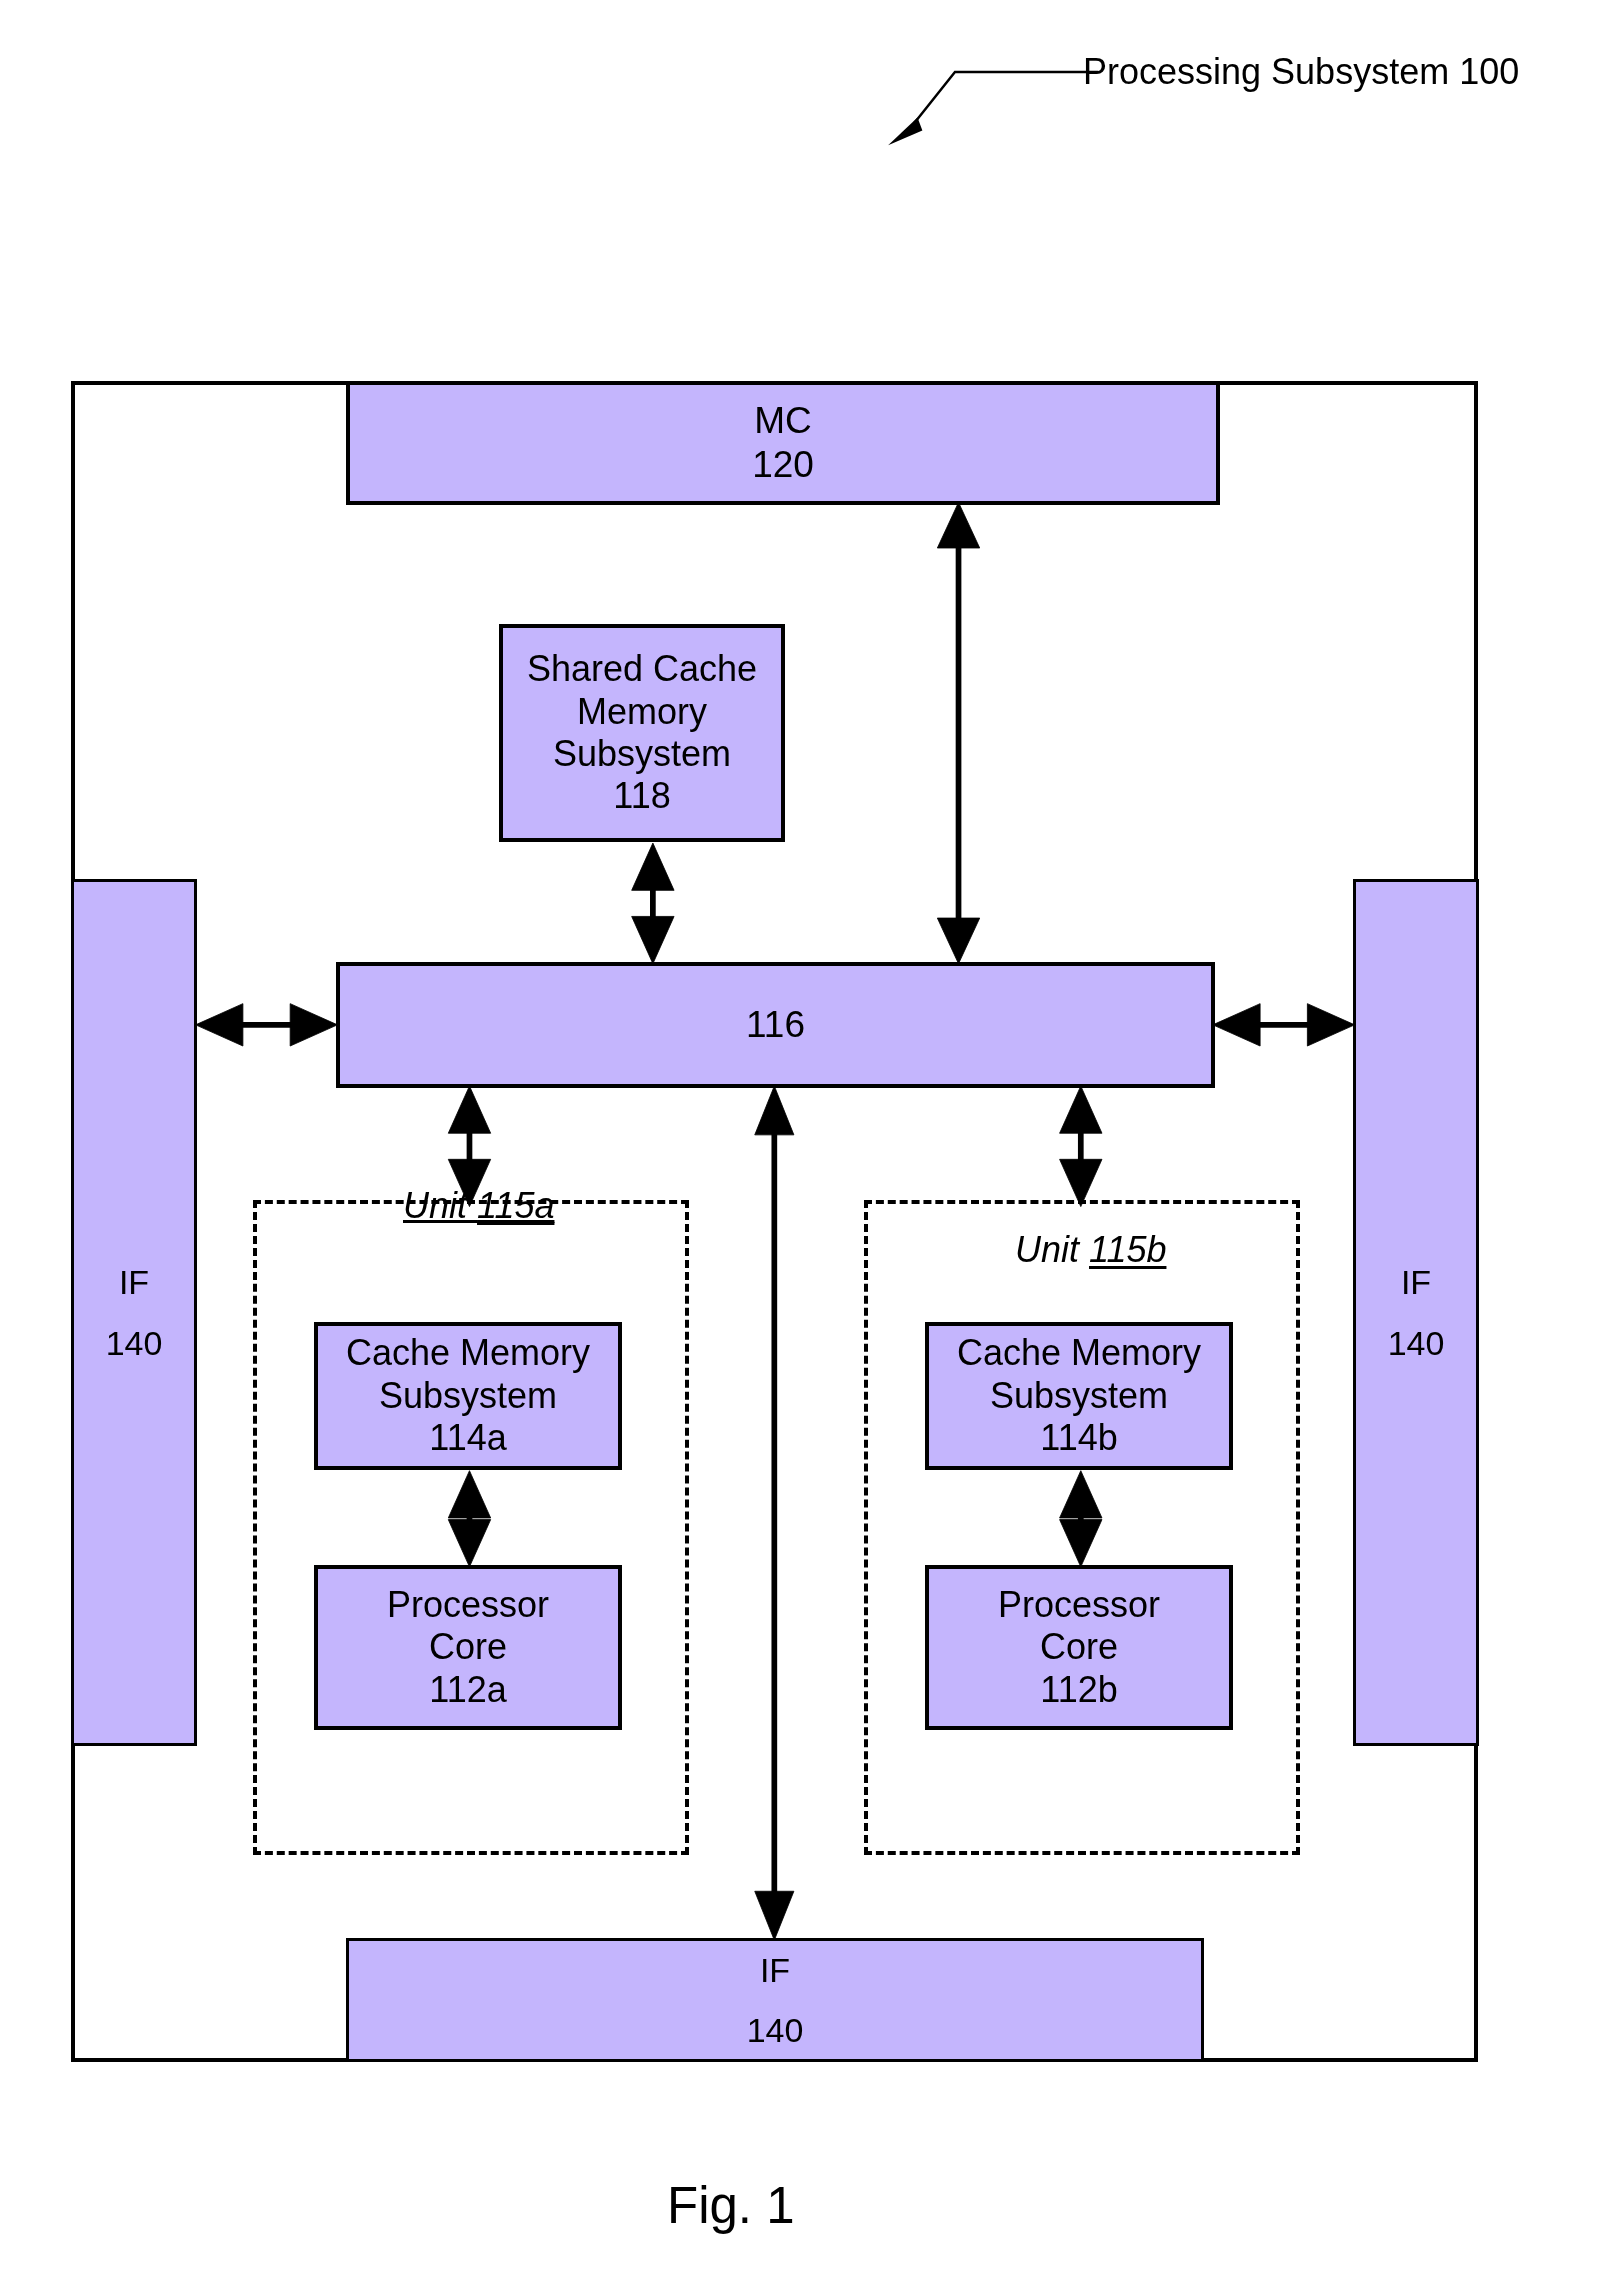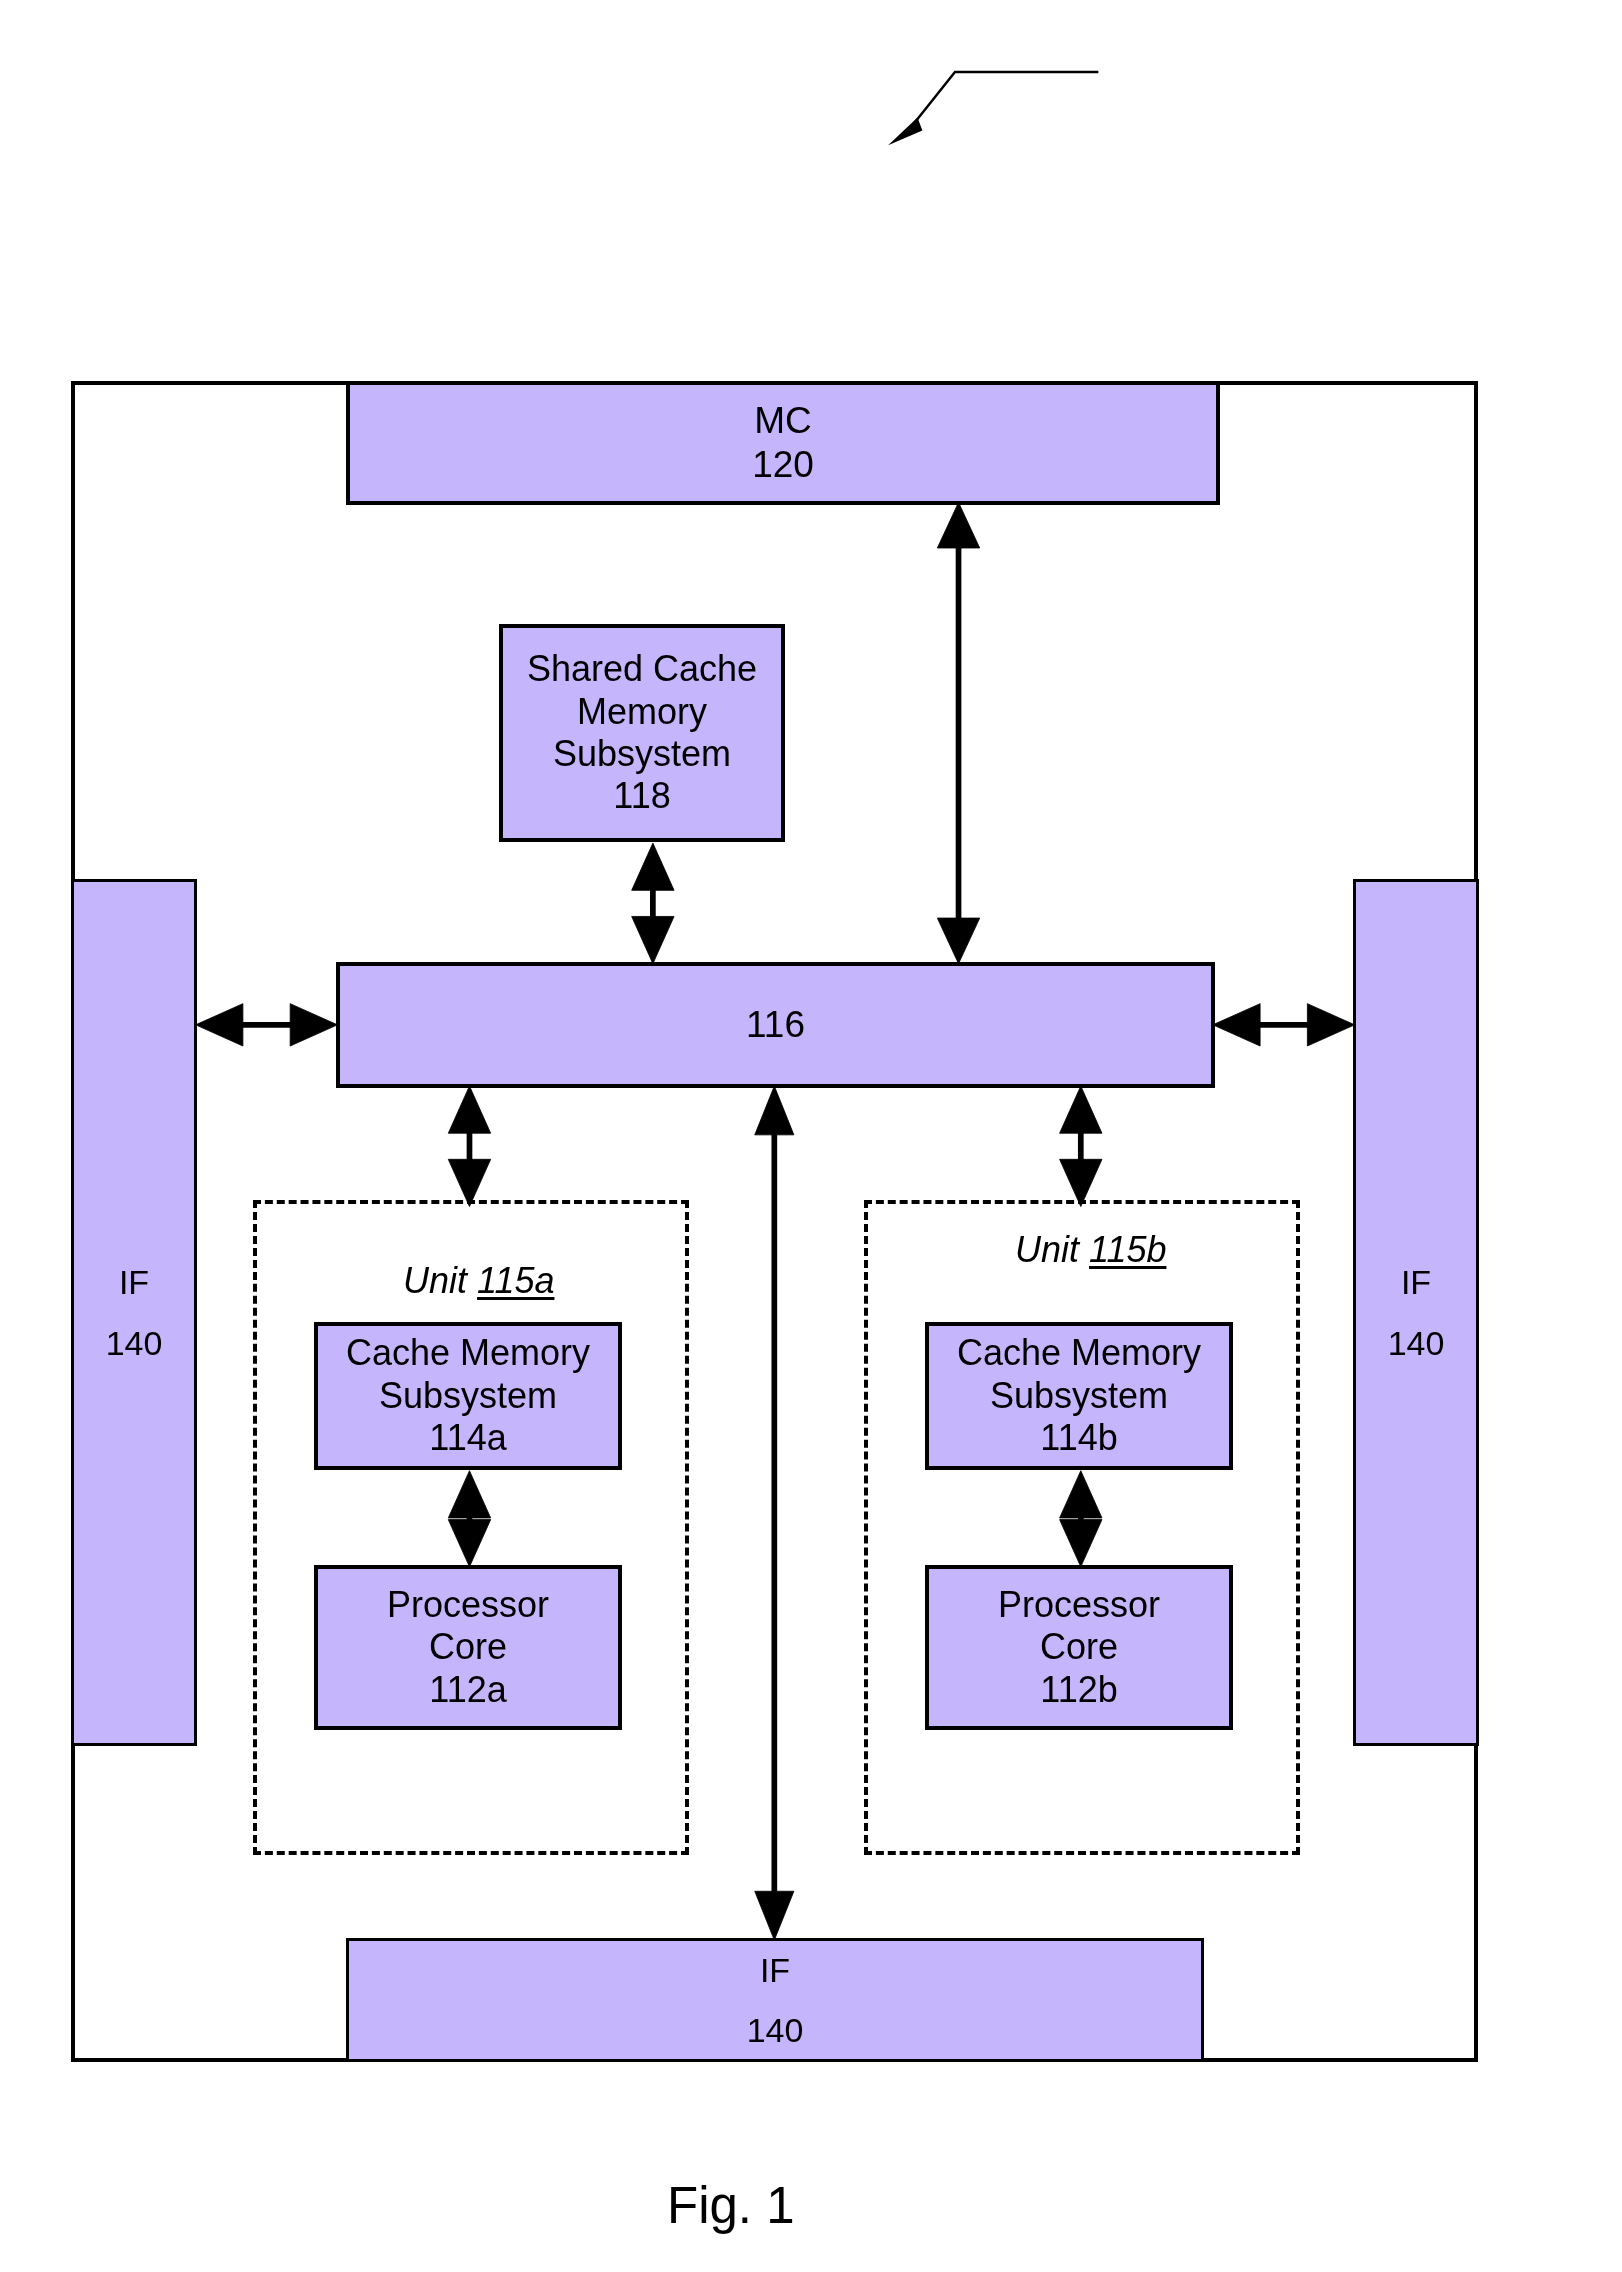--- a/index.html
+++ b/index.html
@@ -97,20 +97,21 @@
 </style>
 </head>
 <body>
 
 <div id="page">
 
   <svg class="callout-svg" style="left:880px; top:49px;" width="220" height="98" viewBox="0 0 270 120">
     <path d="M268 28 L92 28 L38 96" fill="none" stroke="#000" stroke-width="3"></path>
     <path d="M10 118 L46 84 L52 100 Z" fill="#000"></path>
   </svg>
+  <div class="callout-text" style="left:1083px; top:51px;">Processing Subsystem 100</div>
 
   <div class="outer" style="left:71px; top:381px; width:1407px; height:1681px;"></div>
 
   <div class="box" style="left:346px; top:381px; width:874px; height:124px;">
     <span class="lbl t46">MC</span>
     <span class="num t46">120</span>
   </div>
 
   <div class="box" style="left:499px; top:624px; width:286px; height:218px;">
     <span class="lbl t44">Shared Cache</span>
@@ -132,21 +133,21 @@
     <span class="lbl t42">IF</span>
     <span class="num t42">140</span>
   </div>
 
   <div class="box box-thin" style="left:346px; top:1938px; width:858px; height:124px;">
     <span class="lbl t42">IF</span>
     <span class="num t42">140</span>
   </div>
 
   <div class="dashed" style="left:253px; top:1200px; width:436px; height:655px;"></div>
-  <div class="unit-label" style="left:403px; top:1260px;">
+  <div class="unit-label" style="left:403px; top:1185px;text-decoration:underline;">
     <span>Unit </span><span class="num">115a</span>
   </div>
   <div class="box" style="left:314px; top:1322px; width:308px; height:148px;">
     <span class="lbl t44">Cache Memory</span>
     <span class="lbl t44">Subsystem</span>
     <span class="num t44">114a</span>
   </div>
   <div class="box" style="left:314px; top:1565px; width:308px; height:165px;">
     <span class="lbl t44">Processor</span>
     <span class="lbl t44">Core</span>

